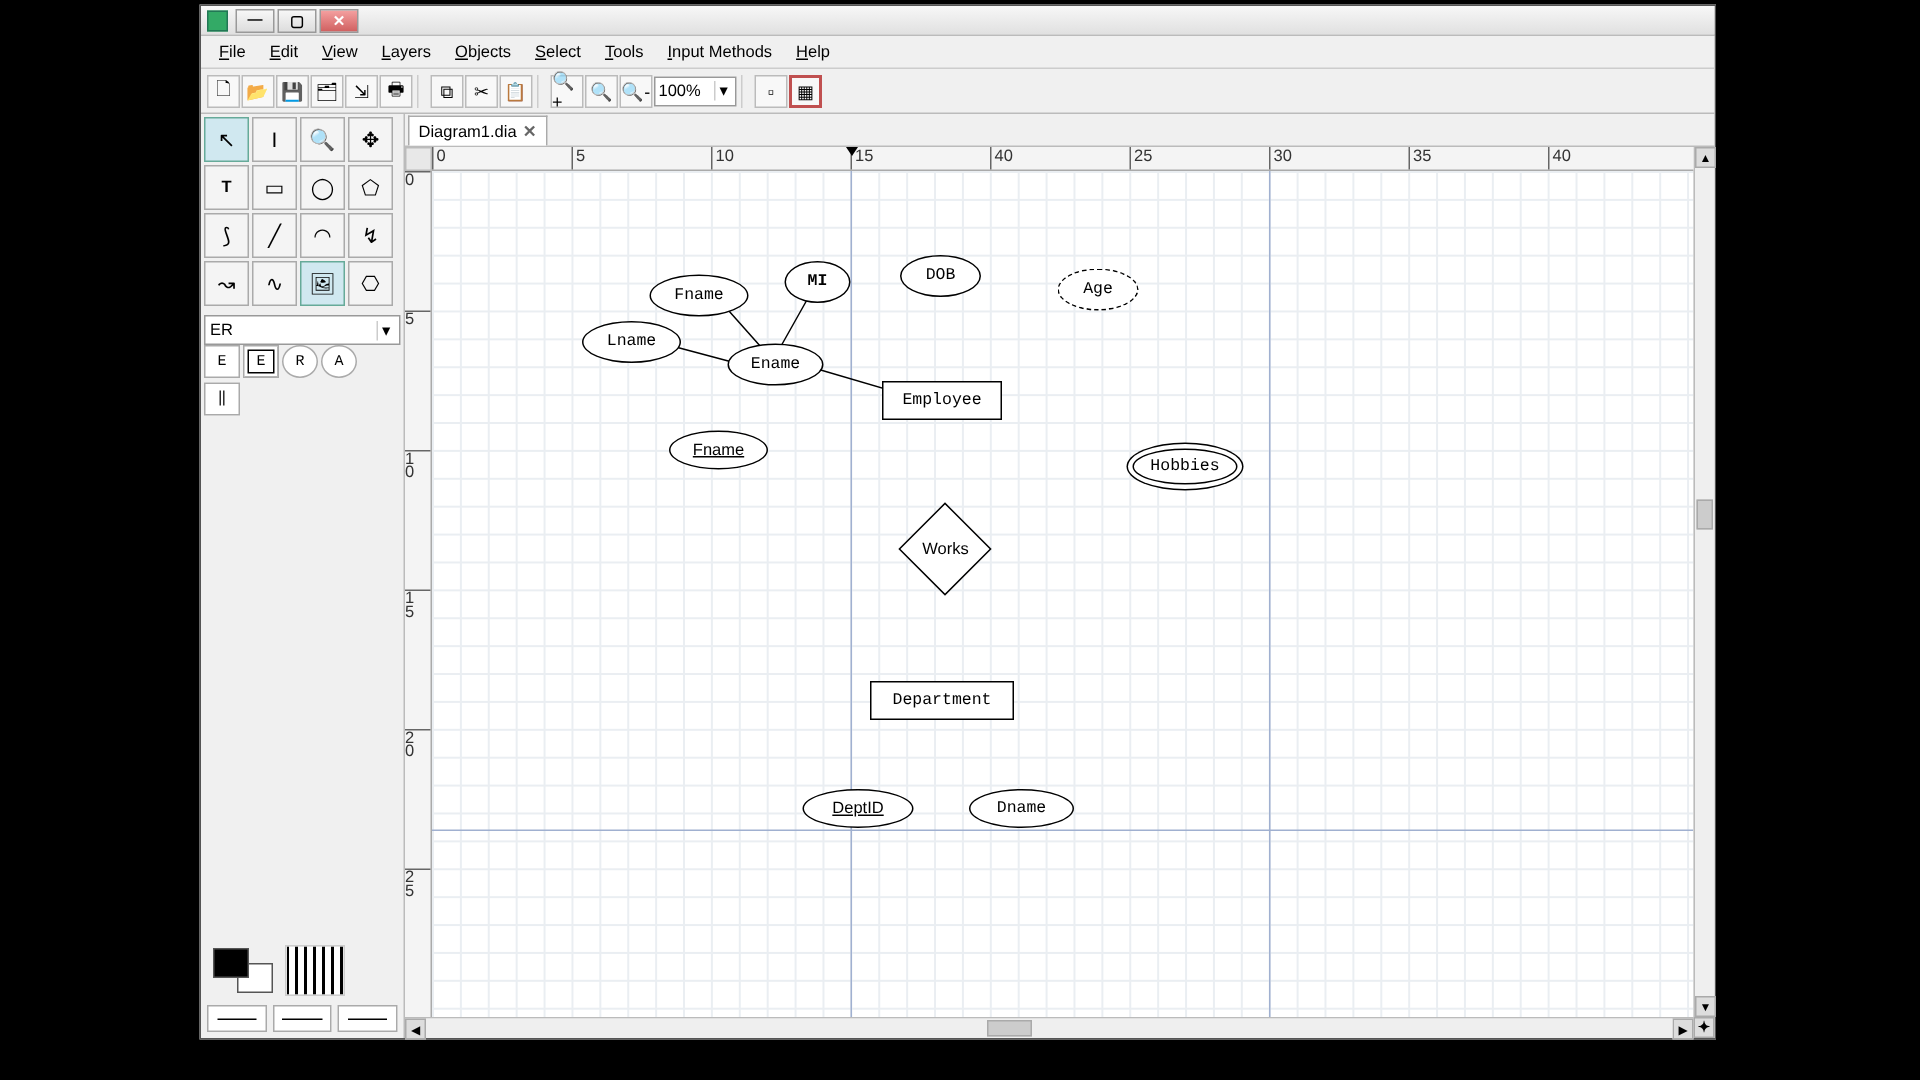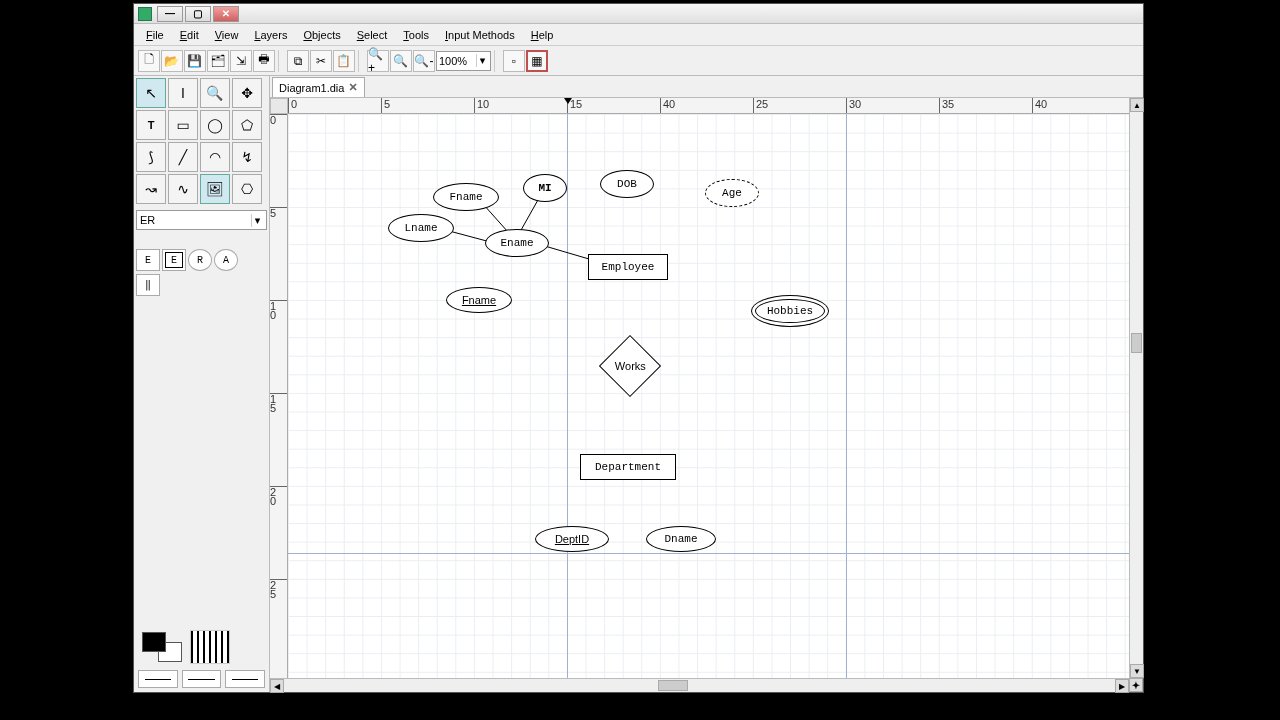--- a/index.html
+++ b/index.html
@@ -18,21 +18,21 @@
 .tb-btn { width: 22px; height: 22px; border: 1px solid #bbb; background: #f8f8f8; display:flex; align-items:center; justify-content:center; cursor:pointer; font-size: 12px; }
 .tb-sep { width: 6px; height: 22px; border-left: 1px solid #ccc; margin: 0 2px; }
 .zoom-combo { height: 20px; width: 55px; border: 1px solid #999; background: #fff; display:flex; align-items:center; padding: 0 2px; }
 .zoom-combo .zc-val { flex:1; }
 .zoom-combo .zc-arr { width: 12px; text-align:center; border-left: 1px solid #ccc; }
 .content-row { display:flex; height: calc(100% - 72px); }
 .left-panel { width: 136px; background: #f0f0f0; border-right: 1px solid #bbb; padding: 2px; display:flex; flex-direction:column; }
 .tool-grid { display:grid; grid-template-columns: repeat(4, 30px); gap: 2px; margin-bottom: 6px; }
 .tool-btn { width:30px; height:30px; border:1px solid #aaa; background:#f4f4f4; display:flex; align-items:center; justify-content:center; cursor:pointer; font-size:14px; }
 .tool-btn.active { border:1px solid #6a9; background: #d0e8f0; }
-.sheet-combo { height:20px; border:1px solid #999; background:#fff; display:flex; align-items:center; padding:0 3px; margin-bottom:19px; }
+.sheet-combo { height:20px; border:1px solid #999; background:#fff; display:flex; align-items:center; padding:0 3px; margin-bottom:0; }
 .sheet-combo .sc-arr { width:12px; border-left:1px solid #ccc; text-align:center; }
 .er-grid { display:flex; gap:2px; margin-bottom:3px; }
 .er-btn { width:24px; height:22px; border:1px solid #aaa; background:#fff; display:flex; align-items:center; justify-content:center; font-size:10px; font-family: 'Courier New', monospace; cursor:pointer; }
 .color-area { margin-top:auto; padding: 4px; display:flex; align-items:center; gap: 6px; }
 .color-sw { width:44px; height:34px; position:relative; }
 .color-sw .fg { position:absolute; left:2px; top:2px; width:24px; height:20px; background:#000; border:1px solid #555; }
 .color-sw .bg { position:absolute; right:2px; bottom:2px; width:24px; height:20px; background:#fff; border:1px solid #555; }
 .line-pat { width: 40px; height: 34px; background: repeating-linear-gradient(90deg,#000,#000 2px,#fff 2px,#fff 6px); border:1px solid #ccc; }
 .line-style-row { display:flex; gap:4px; padding:2px; }
 .line-style-btn { flex:1; height:18px; border:1px solid #aaa; background:#fff; display:flex; align-items:center; justify-content:center; }

